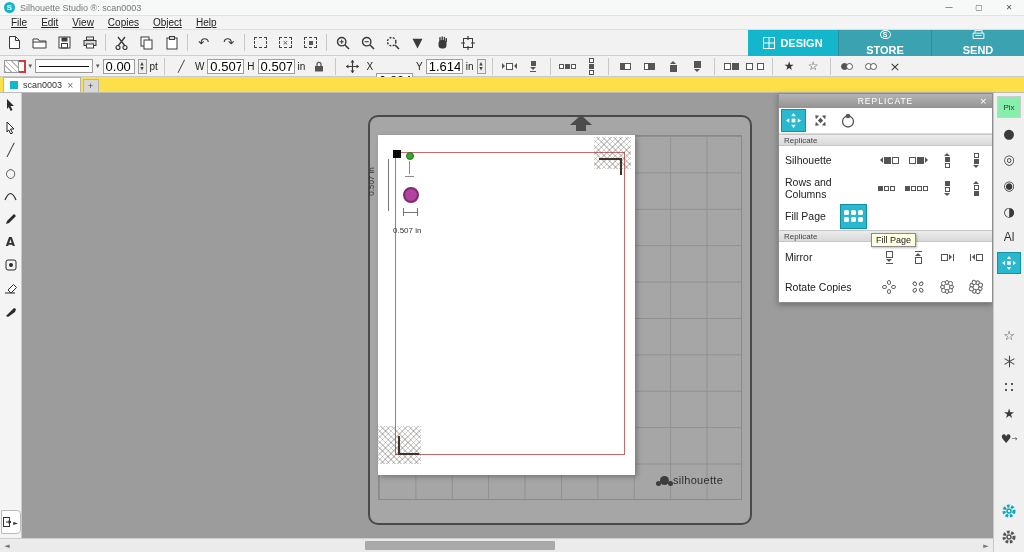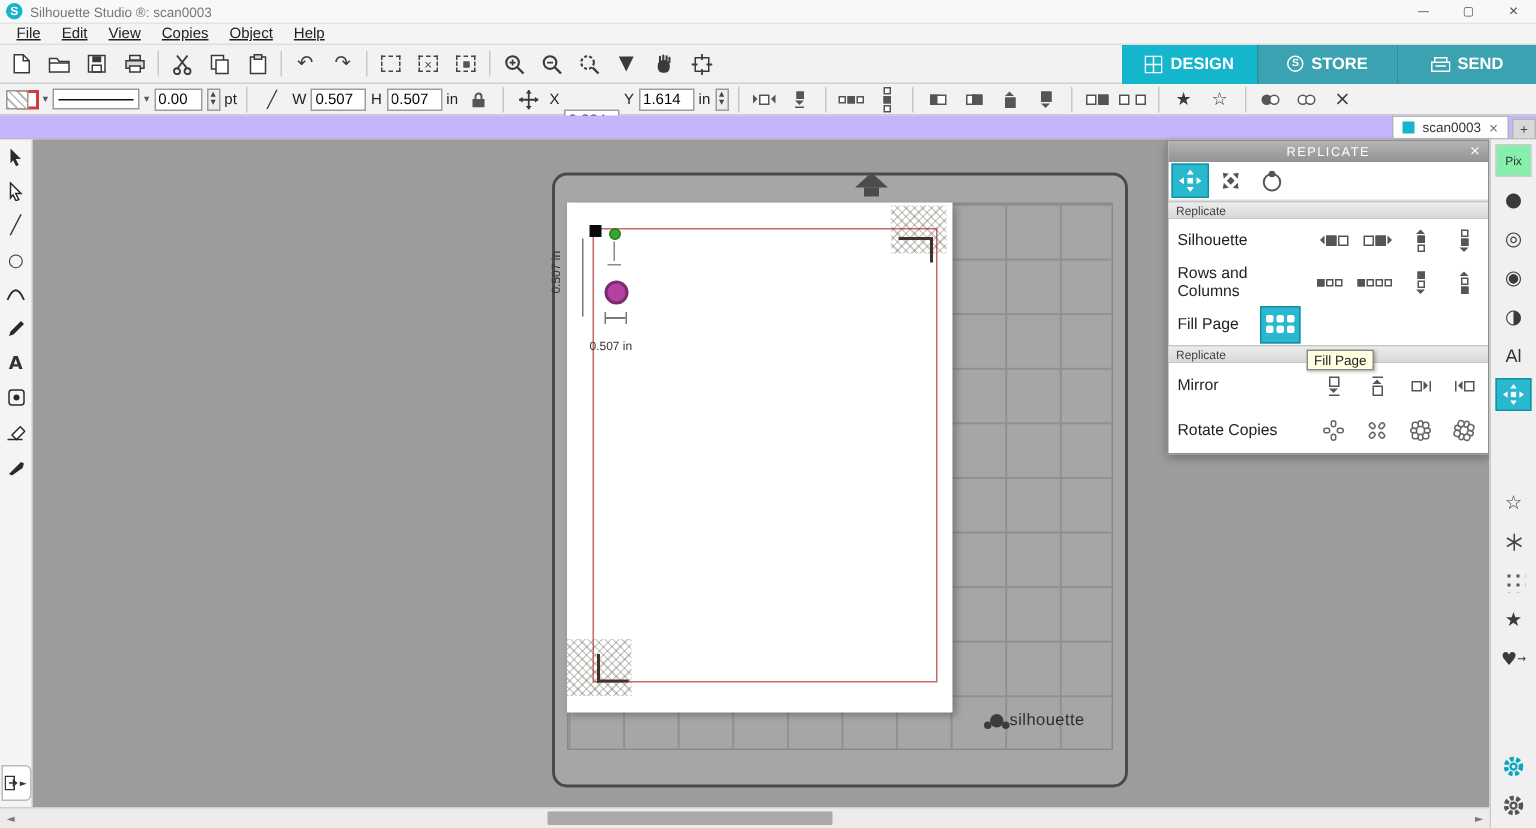--- a/index.html
+++ b/index.html
@@ -19,52 +19,52 @@
   .menu-item { padding:0 7px;text-decoration:underline; }
 
   
   .toolbar-main { position:absolute; top:30px; left:0; right:0; height:26px; background:#f2f2f2; border-bottom:1px solid #cfcfcf; display:flex; align-items:center; padding-left:2px; }
   .tb-btn { width:25px; height:23px; display:flex; align-items:center; justify-content:center; color:#3a3a3a; font-size:13px; }
   .sep { width:1px; height:17px; background:#c8c8c8; margin:0 3px; }
   .dashed-sq { width:13px; height:11px; border:1px dashed #444; display:flex; align-items:center; justify-content:center; font-size:7px; color:#444; }
   .nav-tabs { margin-left:auto; display:flex; height:26px; }
   .nav-tab { width:90px; display:flex; align-items:center; justify-content:center; gap:5px; color:#fff; font-weight:bold; font-size:11px; }
   .nav-tab.design { background:#14b6cc; }
-  .nav-tab.rest { background:#3aa2b0; border-left:1px solid #2f8d9a; width:93px; }
+  .nav-tab.rest { background:#3aa2b0; border-left:1px solid #2f8d9a; width:93px;flex-direction:column; }
   .store-ico { width:11px; height:11px; border:1px solid #fff; border-radius:50%; font-size:7px; font-weight:bold; display:flex; align-items:center; justify-content:center; }
 
   
   .toolbar-props { position:absolute; top:56px; left:0; right:0; height:21px; background:#f2f2f2; border-bottom:1px solid #c9c9c9; display:flex; align-items:center; padding-left:4px; gap:3px; font-size:10px; }
   .swatch { width:15px; height:13px; border:1px solid #999; background:#fff; }
   .swatch.hatch { background:repeating-linear-gradient(45deg,#bbb 0 1px,#fff 1px 4px); }
   .swatch.redline { border:2px solid #d23b3b; }
   .dd { font-size:7px; color:#555; }
   .linestyle-box { width:58px; height:14px; border:1px solid #999; background:#fff; display:flex; align-items:center; padding:0 3px; }
   .linestyle-box i { display:block; width:100%; height:1px; background:#111; }
-  .field { height:15px; border:1px solid #9d9d9d; background:#fff; font-size:10px; padding:0 2px; font-family:"Liberation Sans",sans-serif; }
+  .field { height:15px; border:1px solid #9d9d9d; background:#fff; font-size:13px; padding:0 2px; font-family:"Liberation Sans",sans-serif; }
   .stepper { width:9px; height:15px; border:1px solid #9d9d9d; background:#eee; display:flex; flex-direction:column; align-items:center; justify-content:center; font-size:4.5px; line-height:5px; color:#444; }
   .lbl { color:#222; }
   .mini-btn { width:21px; height:18px; display:flex; align-items:center; justify-content:center; color:#3a3a3a; font-size:11px; }
   .mico { display:inline-flex; align-items:center; gap:1px; }
   .mico.v { flex-direction:column; }
   .msq { width:7px; height:7px; border:1px solid #555; background:#fff; }
   .msq.f { background:#555; }
   .msq.s { width:5px; height:5px; }
   .tri { width:0; height:0; border:3px solid transparent; }
   .tri.l { border-right-color:#555; border-left-width:0; }
   .tri.r { border-left-color:#555; border-right-width:0; }
   .tri.u { border-bottom-color:#555; border-top-width:0; }
   .tri.d { border-top-color:#555; border-bottom-width:0; }
   .bar-b { border-bottom:1px solid #555; padding-bottom:1px; }
   .bar-t { border-top:1px solid #555; padding-top:1px; }
   .bar-l { border-left:1px solid #555; padding-left:1px; }
   .bar-r { border-right:1px solid #555; padding-right:1px; }
 
   
-  .tabbar { position:absolute; top:77px; left:0; right:0; height:16px; background:#c4b5fd; border-bottom:1px solid #bbb; display:flex; align-items:flex-end; padding-left:3px;justify-content:flex-end; }
+  .tabbar { position:absolute; top:77px; left:0; right:0; height:16px; background:#fde047; border-bottom:1px solid #bbb; display:flex; align-items:flex-end; padding-left:3px; }
   .doc-tab { height:15px; background:#fff; border:1px solid #b5b5b5; border-bottom:none; display:flex; align-items:center; gap:5px; padding:0 6px; font-size:9px; }
   .doc-tab .tab-ico { width:8px; height:8px; background:#14b6cc; }
   .tab-close { font-size:8px; color:#666; }
   .tab-plus { width:16px; height:13px; background:#d8d8d8; border:1px solid #b5b5b5; border-bottom:none; margin-left:2px; display:flex; align-items:center; justify-content:center; font-size:9px; color:#444; }
 
   
   .left-tools { position:absolute; left:0; top:93px; width:22px; bottom:14px; background:#f4f4f4; border-right:1px solid #c9c9c9; display:flex; flex-direction:column; align-items:center; padding-top:3px; gap:7px; }
   .tool-btn { width:18px; height:16px; display:flex; align-items:center; justify-content:center; color:#333; font-size:12px; }
   .export-btn { margin-top:auto; margin-bottom:4px; width:20px; height:24px; background:#fff; border:1px solid #bbb; border-radius:0 4px 4px 0; display:flex; align-items:center; justify-content:center; gap:1px; font-size:8px; color:#333; }
 

